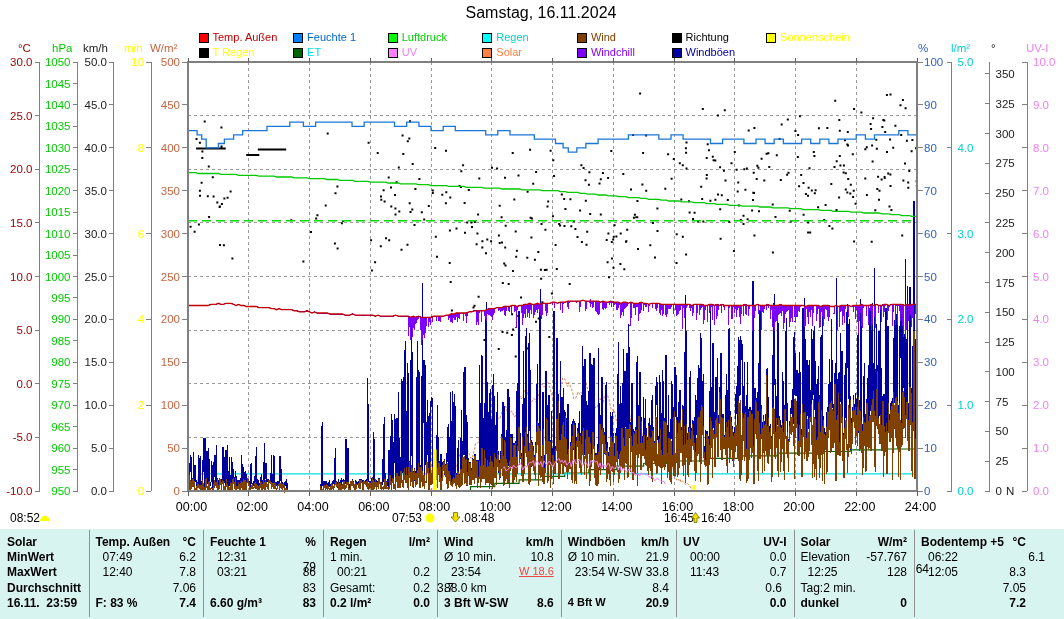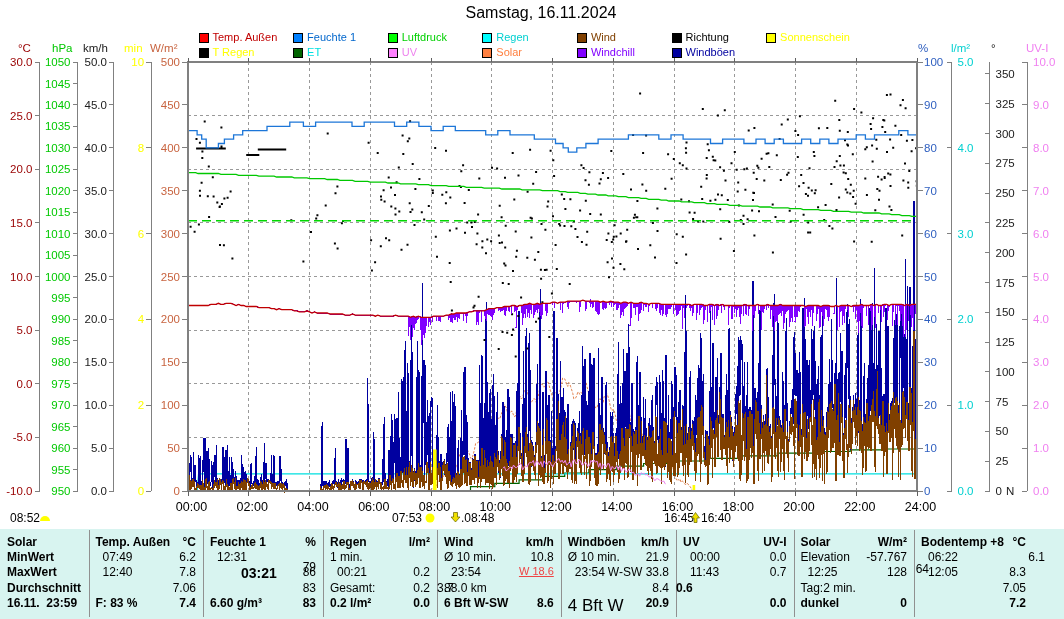--- a/index.html
+++ b/index.html
@@ -221,21 +221,21 @@
 <div style="position:absolute;left:88.5px;top:550.2px;width:107.5px;font-size:12px;font-weight:normal;color:#000;text-align:right;white-space:nowrap;">6.2</div>
 <div style="position:absolute;left:102.5px;top:565.4px;font-size:12px;font-weight:normal;color:#000;white-space:nowrap;">12:40</div>
 <div style="position:absolute;left:88.5px;top:565.4px;width:107.5px;font-size:12px;font-weight:normal;color:#000;text-align:right;white-space:nowrap;">7.8</div>
 <div style="position:absolute;left:88.5px;top:580.6px;width:107.5px;font-size:12px;font-weight:normal;color:#000;text-align:right;white-space:nowrap;">7.06</div>
 <div style="position:absolute;left:95.5px;top:595.8px;font-size:12px;font-weight:bold;color:#000;white-space:nowrap;">F: 83 %</div>
 <div style="position:absolute;left:88.5px;top:595.8px;width:107.5px;font-size:12px;font-weight:bold;color:#000;text-align:right;white-space:nowrap;">7.4</div>
 <div style="position:absolute;left:210px;top:535.0px;font-size:12px;font-weight:bold;color:#000;white-space:nowrap;">Feuchte 1</div>
 <div style="position:absolute;left:203px;top:535.0px;width:113px;font-size:12px;font-weight:bold;color:#000;text-align:right;white-space:nowrap;">%</div>
 <div style="position:absolute;left:217px;top:550.2px;font-size:12px;font-weight:normal;color:#000;white-space:nowrap;">12:31</div>
 <div style="position:absolute;left:203px;top:550.2px;width:113px;font-size:12px;font-weight:normal;color:#000;text-align:right;white-space:nowrap;margin-top:10px;">79</div>
-<div style="position:absolute;left:217px;top:565.4px;font-size:14px;font-weight:bold;color:#000;white-space:nowrap;margin-left:24px;">03:21</div>
+<div style="position:absolute;left:217px;top:565.4px;font-size:12px;font-weight:normal;color:#000;white-space:nowrap;">03:21</div>
 <div style="position:absolute;left:203px;top:565.4px;width:113px;font-size:12px;font-weight:normal;color:#000;text-align:right;white-space:nowrap;">86</div>
 <div style="position:absolute;left:203px;top:580.6px;width:113px;font-size:12px;font-weight:normal;color:#000;text-align:right;white-space:nowrap;">83</div>
 <div style="position:absolute;left:210px;top:595.8px;font-size:12px;font-weight:bold;color:#000;white-space:nowrap;">6.60 g/m³</div>
 <div style="position:absolute;left:203px;top:595.8px;width:113px;font-size:12px;font-weight:bold;color:#000;text-align:right;white-space:nowrap;">83</div>
 <div style="position:absolute;left:330px;top:535.0px;font-size:12px;font-weight:bold;color:#000;white-space:nowrap;">Regen</div>
 <div style="position:absolute;left:323px;top:535.0px;width:107px;font-size:12px;font-weight:bold;color:#000;text-align:right;white-space:nowrap;">l/m²</div>
 <div style="position:absolute;left:330px;top:550.2px;font-size:12px;font-weight:normal;color:#000;white-space:nowrap;">1 min.</div>
 <div style="position:absolute;left:337px;top:565.4px;font-size:12px;font-weight:normal;color:#000;white-space:nowrap;">00:21</div>
 <div style="position:absolute;left:323px;top:565.4px;width:107px;font-size:12px;font-weight:normal;color:#000;text-align:right;white-space:nowrap;">0.2</div>
 <div style="position:absolute;left:330px;top:580.6px;font-size:12px;font-weight:normal;color:#000;white-space:nowrap;">Gesamt:</div>
@@ -243,49 +243,49 @@
 <div style="position:absolute;left:330px;top:595.8px;font-size:12px;font-weight:bold;color:#000;white-space:nowrap;">0.2 l/m²</div>
 <div style="position:absolute;left:323px;top:595.8px;width:107px;font-size:12px;font-weight:bold;color:#000;text-align:right;white-space:nowrap;">0.0</div>
 <div style="position:absolute;left:444px;top:535.0px;font-size:12px;font-weight:bold;color:#000;white-space:nowrap;">Wind</div>
 <div style="position:absolute;left:437px;top:535.0px;width:116.79999999999995px;font-size:12px;font-weight:bold;color:#000;text-align:right;white-space:nowrap;">km/h</div>
 <div style="position:absolute;left:444px;top:550.2px;font-size:12px;font-weight:normal;color:#000;white-space:nowrap;">Ø 10 min.</div>
 <div style="position:absolute;left:437px;top:550.2px;width:116.79999999999995px;font-size:12px;font-weight:normal;color:#000;text-align:right;white-space:nowrap;">10.8</div>
 <div style="position:absolute;left:451px;top:565.4px;font-size:12px;font-weight:normal;color:#000;white-space:nowrap;">23:54</div>
 <div style="position:absolute;left:437px;top:565.4px;width:116.79999999999995px;font-size:11px;font-weight:normal;color:#ef4444;text-align:right;white-space:nowrap;text-decoration:underline;">W 18.6</div>
 <div style="position:absolute;left:444px;top:580.6px;font-size:12px;font-weight:normal;color:#000;white-space:nowrap;">88.0 km</div>
 <div style="position:absolute;left:437px;top:580.6px;width:116.79999999999995px;font-size:12px;font-weight:normal;color:#000;white-space:nowrap;">3.7</div>
-<div style="position:absolute;left:444px;top:595.8px;font-size:12px;font-weight:bold;color:#000;white-space:nowrap;">6 Bft W-SW</div>
+<div style="position:absolute;left:444px;top:595.8px;font-size:12px;font-weight:bold;color:#000;white-space:nowrap;">3 Bft W-SW</div>
 <div style="position:absolute;left:437px;top:595.8px;width:116.79999999999995px;font-size:12px;font-weight:bold;color:#000;text-align:right;white-space:nowrap;">8.6</div>
 <div style="position:absolute;left:567.8px;top:535.0px;font-size:12px;font-weight:bold;color:#000;white-space:nowrap;">Windböen</div>
 <div style="position:absolute;left:560.8px;top:535.0px;width:108.20000000000005px;font-size:12px;font-weight:bold;color:#000;text-align:right;white-space:nowrap;">km/h</div>
 <div style="position:absolute;left:567.8px;top:550.2px;font-size:12px;font-weight:normal;color:#000;white-space:nowrap;">Ø 10 min.</div>
 <div style="position:absolute;left:560.8px;top:550.2px;width:108.20000000000005px;font-size:12px;font-weight:normal;color:#000;text-align:right;white-space:nowrap;">21.9</div>
 <div style="position:absolute;left:574.8px;top:565.4px;font-size:12px;font-weight:normal;color:#000;white-space:nowrap;">23:54</div>
 <div style="position:absolute;left:560.8px;top:565.4px;width:108.20000000000005px;font-size:12px;font-weight:normal;color:#000;text-align:right;white-space:nowrap;">W-SW 33.8</div>
 <div style="position:absolute;left:560.8px;top:580.6px;width:108.20000000000005px;font-size:12px;font-weight:normal;color:#000;text-align:right;white-space:nowrap;">8.4</div>
-<div style="position:absolute;left:567.8px;top:595.8px;font-size:17px;font-weight:normal;color:#000;white-space:nowrap;">4 Bft W</div>
+<div style="position:absolute;left:567.8px;top:595.8px;font-size:11px;font-weight:bold;color:#000;white-space:nowrap;">4 Bft W</div>
 <div style="position:absolute;left:560.8px;top:595.8px;width:108.20000000000005px;font-size:12px;font-weight:bold;color:#000;text-align:right;white-space:nowrap;">20.9</div>
 <div style="position:absolute;left:683px;top:535.0px;font-size:12px;font-weight:bold;color:#000;white-space:nowrap;">UV</div>
 <div style="position:absolute;left:676px;top:535.0px;width:110.5px;font-size:12px;font-weight:bold;color:#000;text-align:right;white-space:nowrap;">UV-I</div>
 <div style="position:absolute;left:690px;top:550.2px;font-size:12px;font-weight:normal;color:#000;white-space:nowrap;">00:00</div>
 <div style="position:absolute;left:676px;top:550.2px;width:110.5px;font-size:12px;font-weight:normal;color:#000;text-align:right;white-space:nowrap;">0.0</div>
 <div style="position:absolute;left:690px;top:565.4px;font-size:12px;font-weight:normal;color:#000;white-space:nowrap;">11:43</div>
 <div style="position:absolute;left:676px;top:565.4px;width:110.5px;font-size:12px;font-weight:normal;color:#000;text-align:right;white-space:nowrap;">0.7</div>
-<div style="position:absolute;left:676px;top:580.6px;width:106px;font-size:12px;font-weight:bold;color:#000;text-align:left;white-space:nowrap;">0.6</div>
+<div style="position:absolute;left:676px;top:580.6px;width:106px;font-size:12px;font-weight:normal;color:#000;text-align:right;white-space:nowrap;">0.6</div>
 <div style="position:absolute;left:676px;top:595.8px;width:110.5px;font-size:12px;font-weight:bold;color:#000;text-align:right;white-space:nowrap;">0.0</div>
 <div style="position:absolute;left:800.5px;top:535.0px;font-size:12px;font-weight:bold;color:#000;white-space:nowrap;">Solar</div>
 <div style="position:absolute;left:793.5px;top:535.0px;width:113.5px;font-size:12px;font-weight:bold;color:#000;text-align:right;white-space:nowrap;">W/m²</div>
 <div style="position:absolute;left:800.5px;top:550.2px;font-size:12px;font-weight:normal;color:#000;white-space:nowrap;">Elevation</div>
 <div style="position:absolute;left:793.5px;top:550.2px;width:113.5px;font-size:12px;font-weight:normal;color:#000;text-align:right;white-space:nowrap;">-57.767</div>
 <div style="position:absolute;left:807.5px;top:565.4px;font-size:12px;font-weight:normal;color:#000;white-space:nowrap;">12:25</div>
 <div style="position:absolute;left:793.5px;top:565.4px;width:113.5px;font-size:12px;font-weight:normal;color:#000;text-align:right;white-space:nowrap;">128</div>
 <div style="position:absolute;left:800.5px;top:580.6px;font-size:12px;font-weight:normal;color:#000;white-space:nowrap;">Tag:2 min.</div>
 <div style="position:absolute;left:793.5px;top:562px;width:113.5px;font-size:12px;font-weight:normal;color:#000;text-align:right;white-space:nowrap;padding-left:22px;">64</div>
 <div style="position:absolute;left:800.5px;top:595.8px;font-size:12px;font-weight:bold;color:#000;white-space:nowrap;">dunkel</div>
 <div style="position:absolute;left:793.5px;top:595.8px;width:113.5px;font-size:12px;font-weight:bold;color:#000;text-align:right;white-space:nowrap;">0</div>
-<div style="position:absolute;left:921px;top:535.0px;font-size:12px;font-weight:bold;color:#000;white-space:nowrap;">Bodentemp +8</div>
+<div style="position:absolute;left:921px;top:535.0px;font-size:12px;font-weight:bold;color:#000;white-space:nowrap;">Bodentemp +5</div>
 <div style="position:absolute;left:914px;top:535.0px;width:112px;font-size:12px;font-weight:bold;color:#000;text-align:right;white-space:nowrap;">°C</div>
 <div style="position:absolute;left:928px;top:550.2px;font-size:12px;font-weight:normal;color:#000;white-space:nowrap;">06:22</div>
 <div style="position:absolute;left:914px;top:550.2px;width:112px;font-size:12px;font-weight:normal;color:#000;text-align:right;white-space:nowrap;margin-left:19px;">6.1</div>
 <div style="position:absolute;left:928px;top:565.4px;font-size:12px;font-weight:normal;color:#000;white-space:nowrap;">12:05</div>
 <div style="position:absolute;left:914px;top:565.4px;width:112px;font-size:12px;font-weight:normal;color:#000;text-align:right;white-space:nowrap;">8.3</div>
 <div style="position:absolute;left:914px;top:580.6px;width:112px;font-size:12px;font-weight:normal;color:#000;text-align:right;white-space:nowrap;">7.05</div>
 <div style="position:absolute;left:914px;top:595.8px;width:112px;font-size:12px;font-weight:bold;color:#000;text-align:right;white-space:nowrap;">7.2</div>
 </div>
 </body></html>

